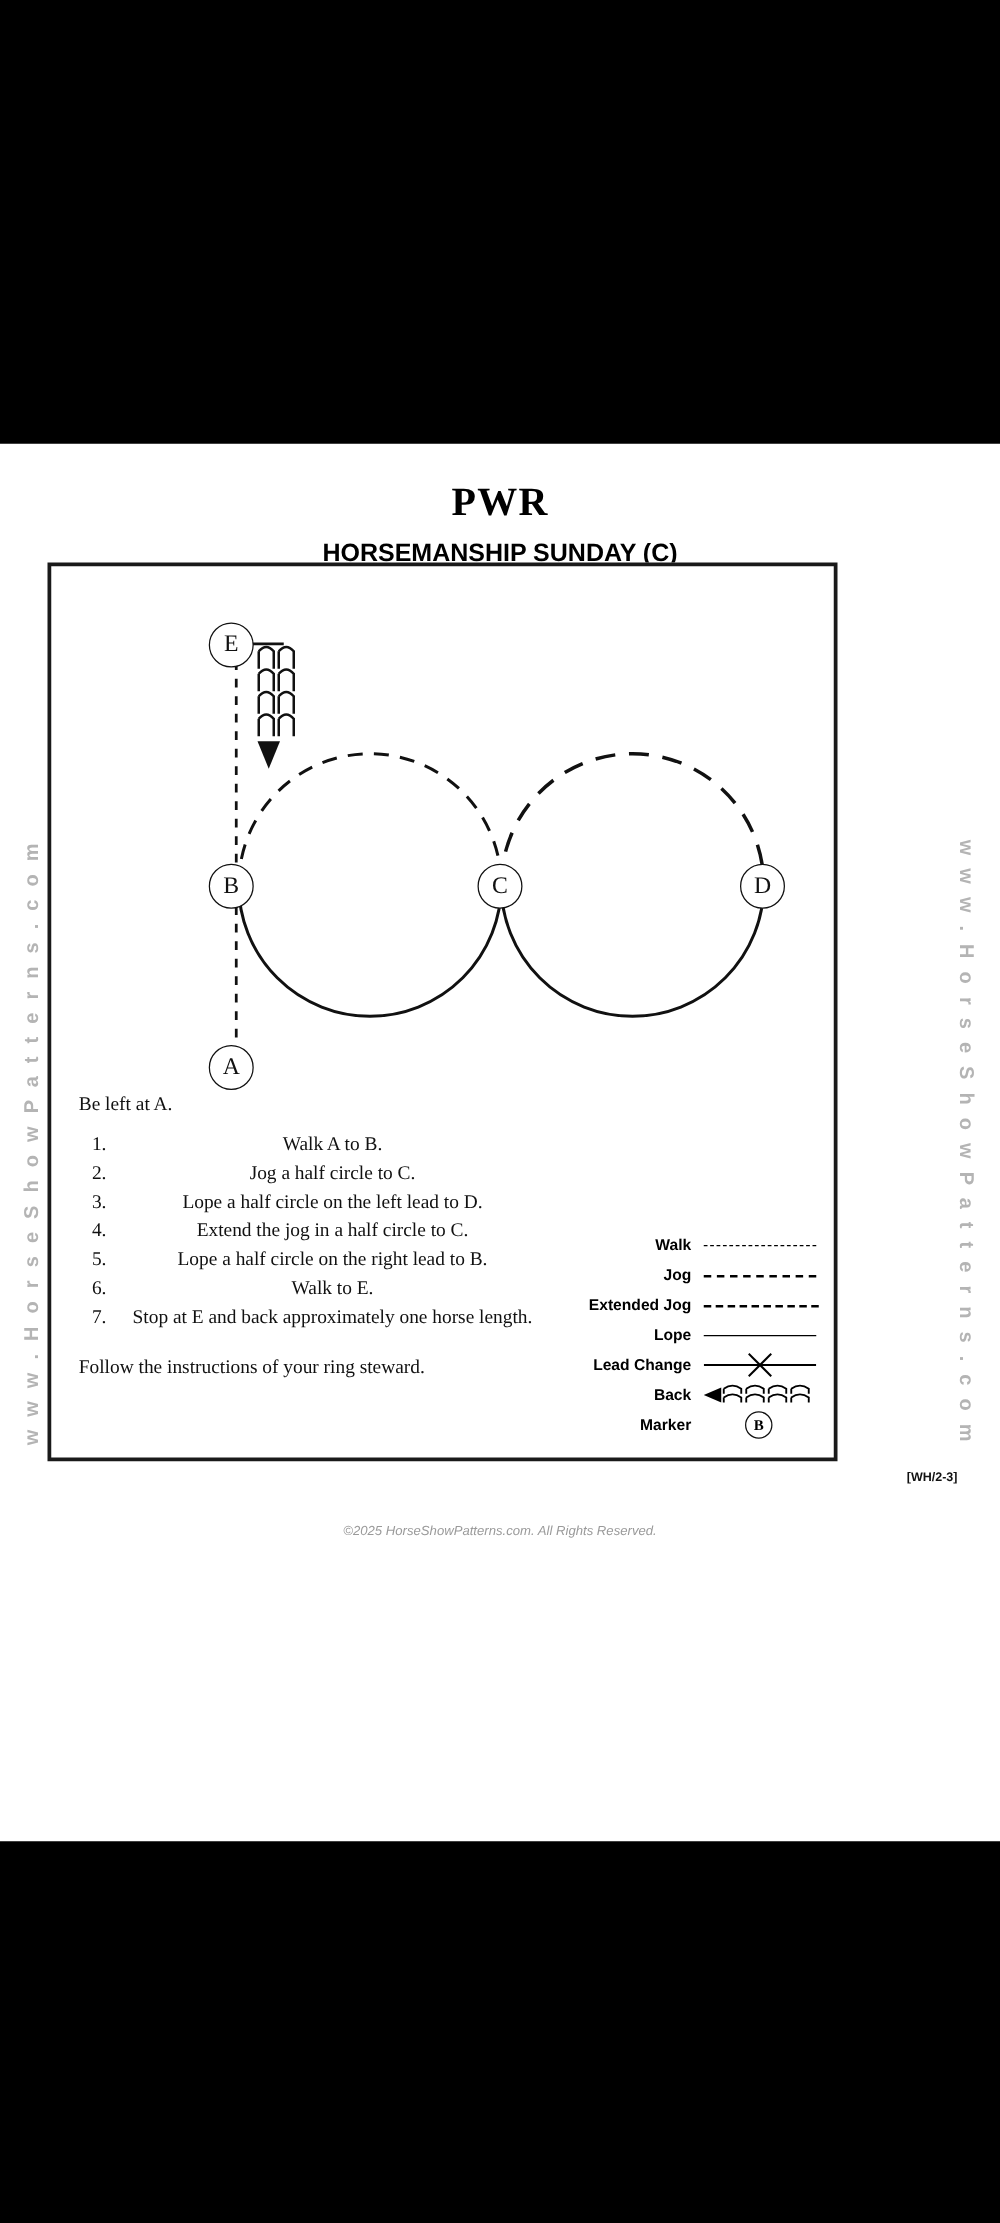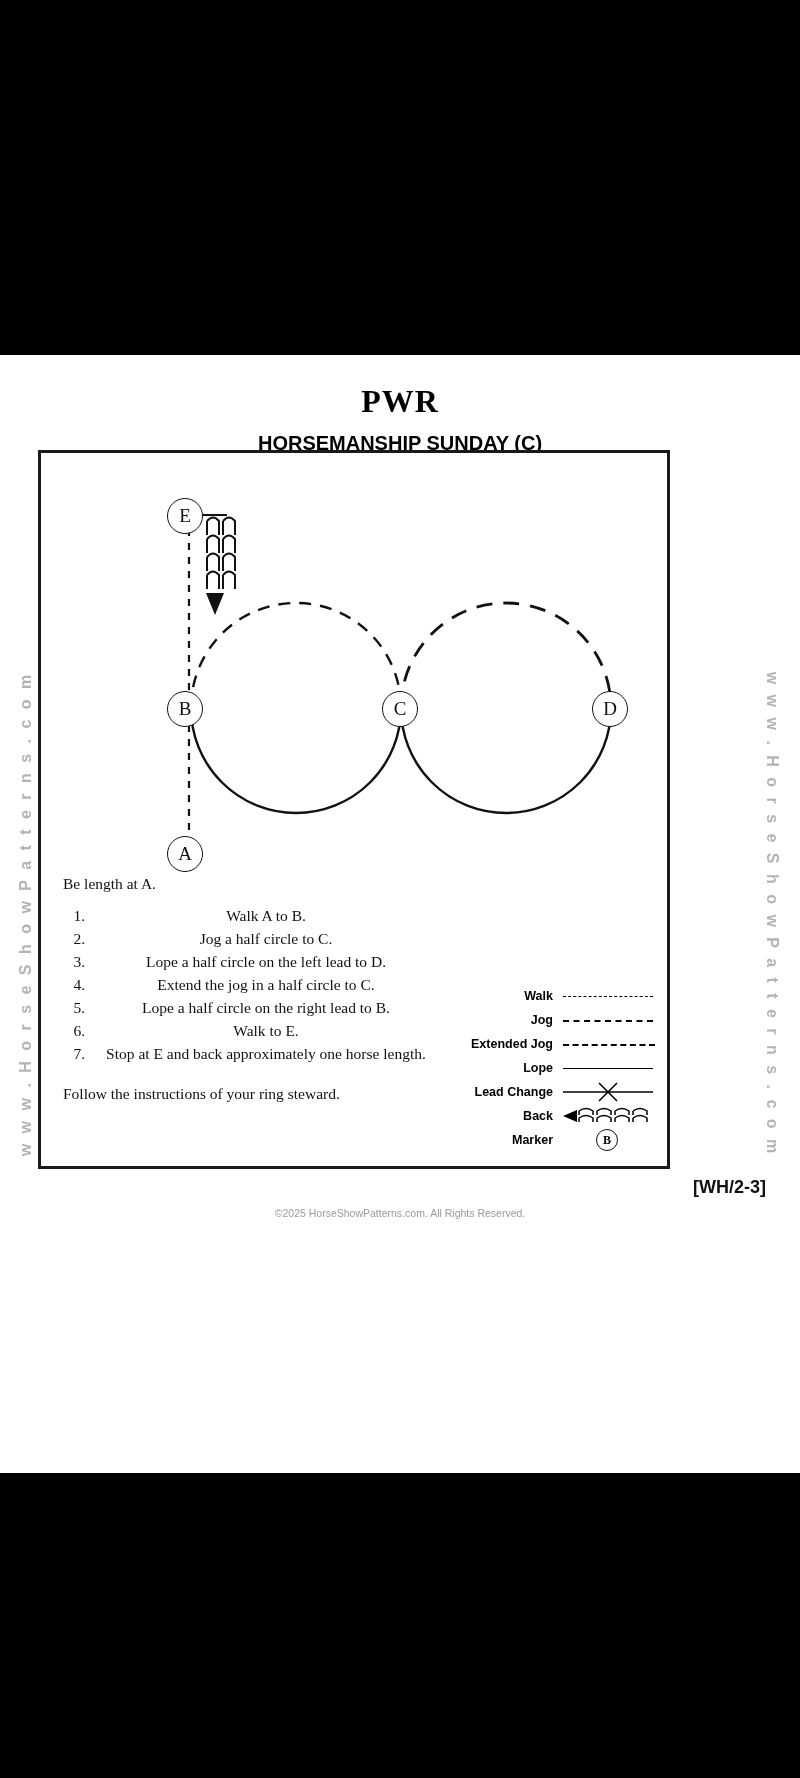--- a/index.html
+++ b/index.html
@@ -193,21 +193,21 @@
     font-weight: bold;
     margin-left: 33px;
   }
 
   
   #pattern-code {
     position: absolute;
     right: 34px;
     top: 822px;
     font-family: "Liberation Sans", sans-serif;
-    font-size: 18px;
+    font-size: 10px;
     font-weight: bold;
     color: #111;
   }
 
   
   #footer {
     position: absolute;
     left: 40px;
     top: 840px;
     width: 720px;
@@ -222,22 +222,23 @@
   #provider-name {
     font-family: "Liberation Sans", sans-serif;
     font-size: 28px;
     font-style: italic;
     color: #111;
     margin-top: 14px;
   }
   #copyright {
     font-family: "Liberation Sans", sans-serif;
     font-size: 10.5px;
+    font-style: italic;
     color: #9a9a9a;
-    margin-top: 12px;
+    margin-top: 24px;
   }
 </style>
 </head>
 <body>
 
 <div id="sheet">
 
   <div id="watermark-left" class="side-watermark">
     <span class="wm-text">w w w . H o r s e S h o w P a t t e r n s . c o m</span>
   </div>
@@ -290,21 +291,21 @@
       <span>C</span>
     </div>
     <div class="marker" style="left:551px; top:238px;">
       <span>D</span>
     </div>
     <div class="marker" style="left:126px; top:383px;">
       <span>A</span>
     </div>
 
     <div id="instructions">
-      <div id="ready-line">Be length at A.</div>
+      <div id="ready-line">Be left at A.</div>
       <ol id="steps">
         <li>Walk A to B.</li>
         <li>Jog a half circle to C.</li>
         <li>Lope a half circle on the left lead to D.</li>
         <li>Extend the jog in a half circle to C.</li>
         <li>Lope a half circle on the right lead to B.</li>
         <li>Walk to E.</li>
         <li>Stop at E and back approximately one horse length.</li>
       </ol>
       <div id="closing-line">Follow the instructions of your ring steward.</div>

